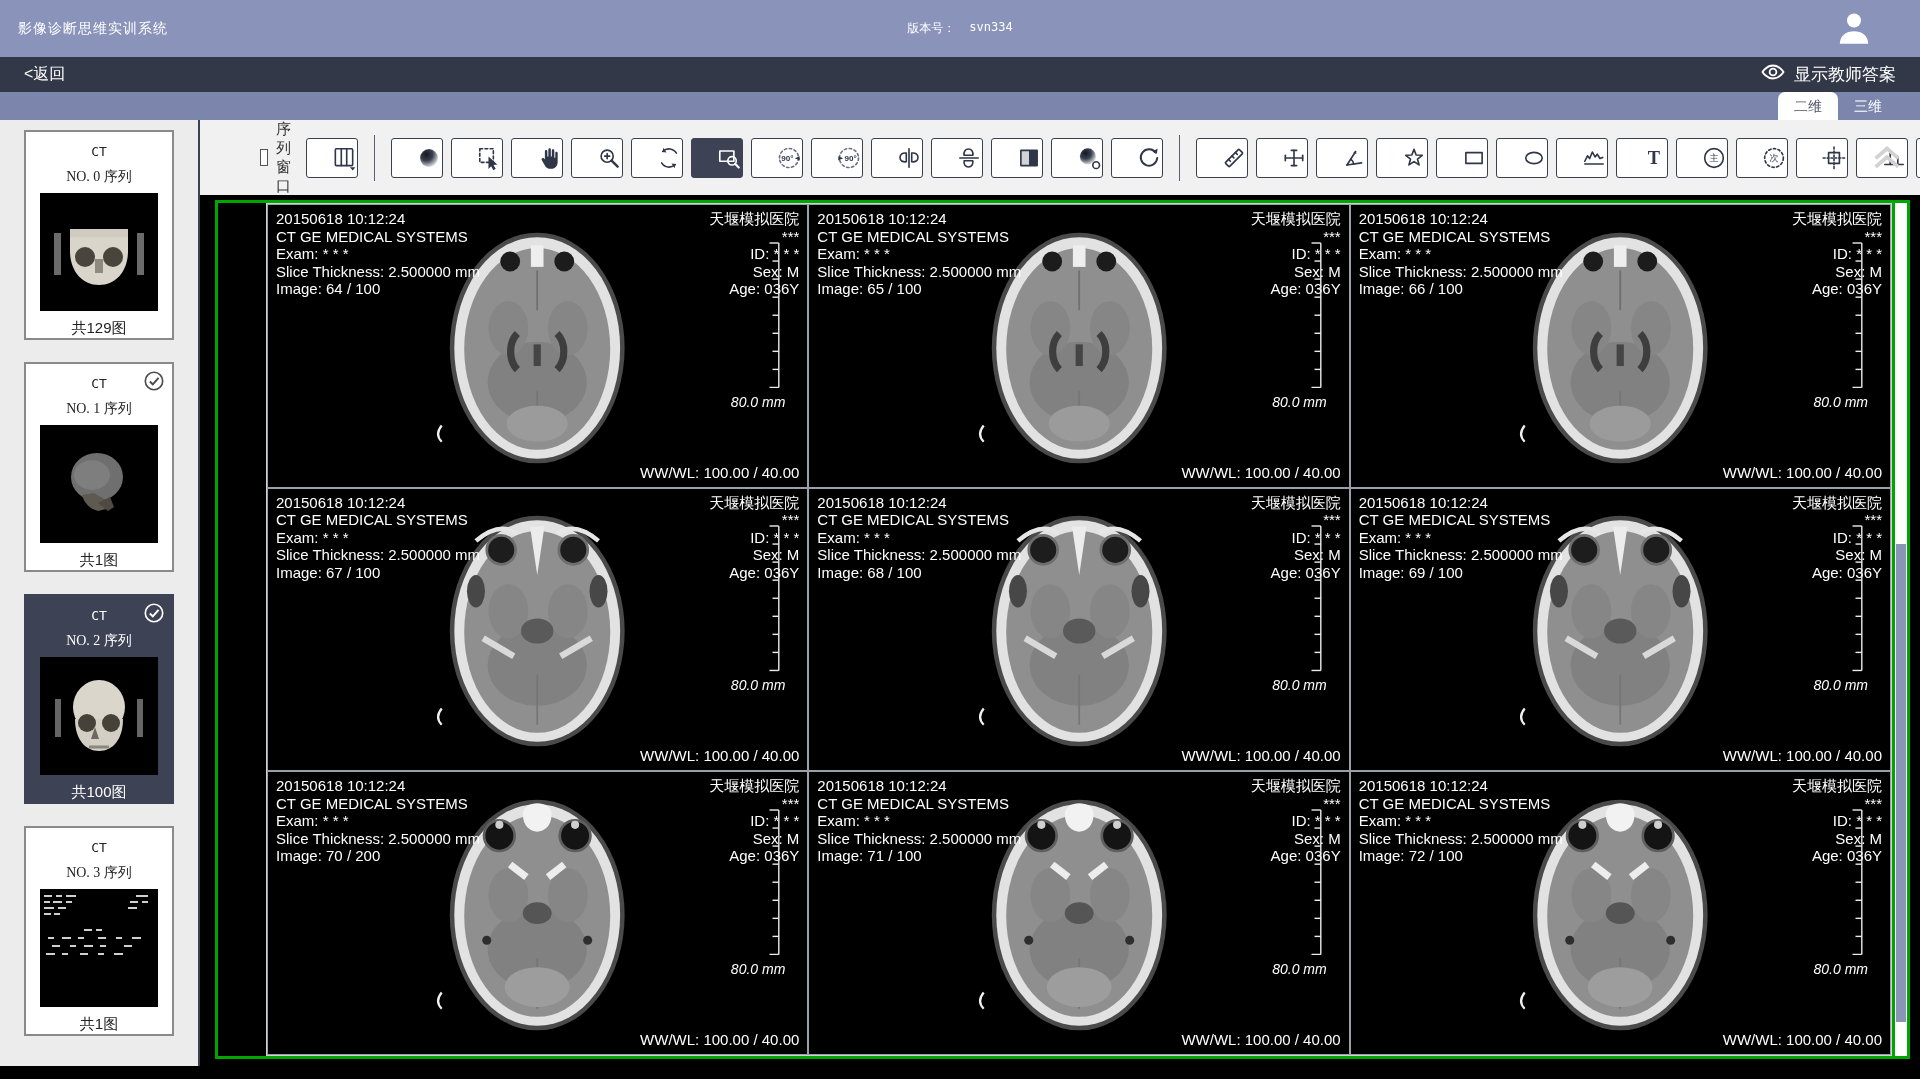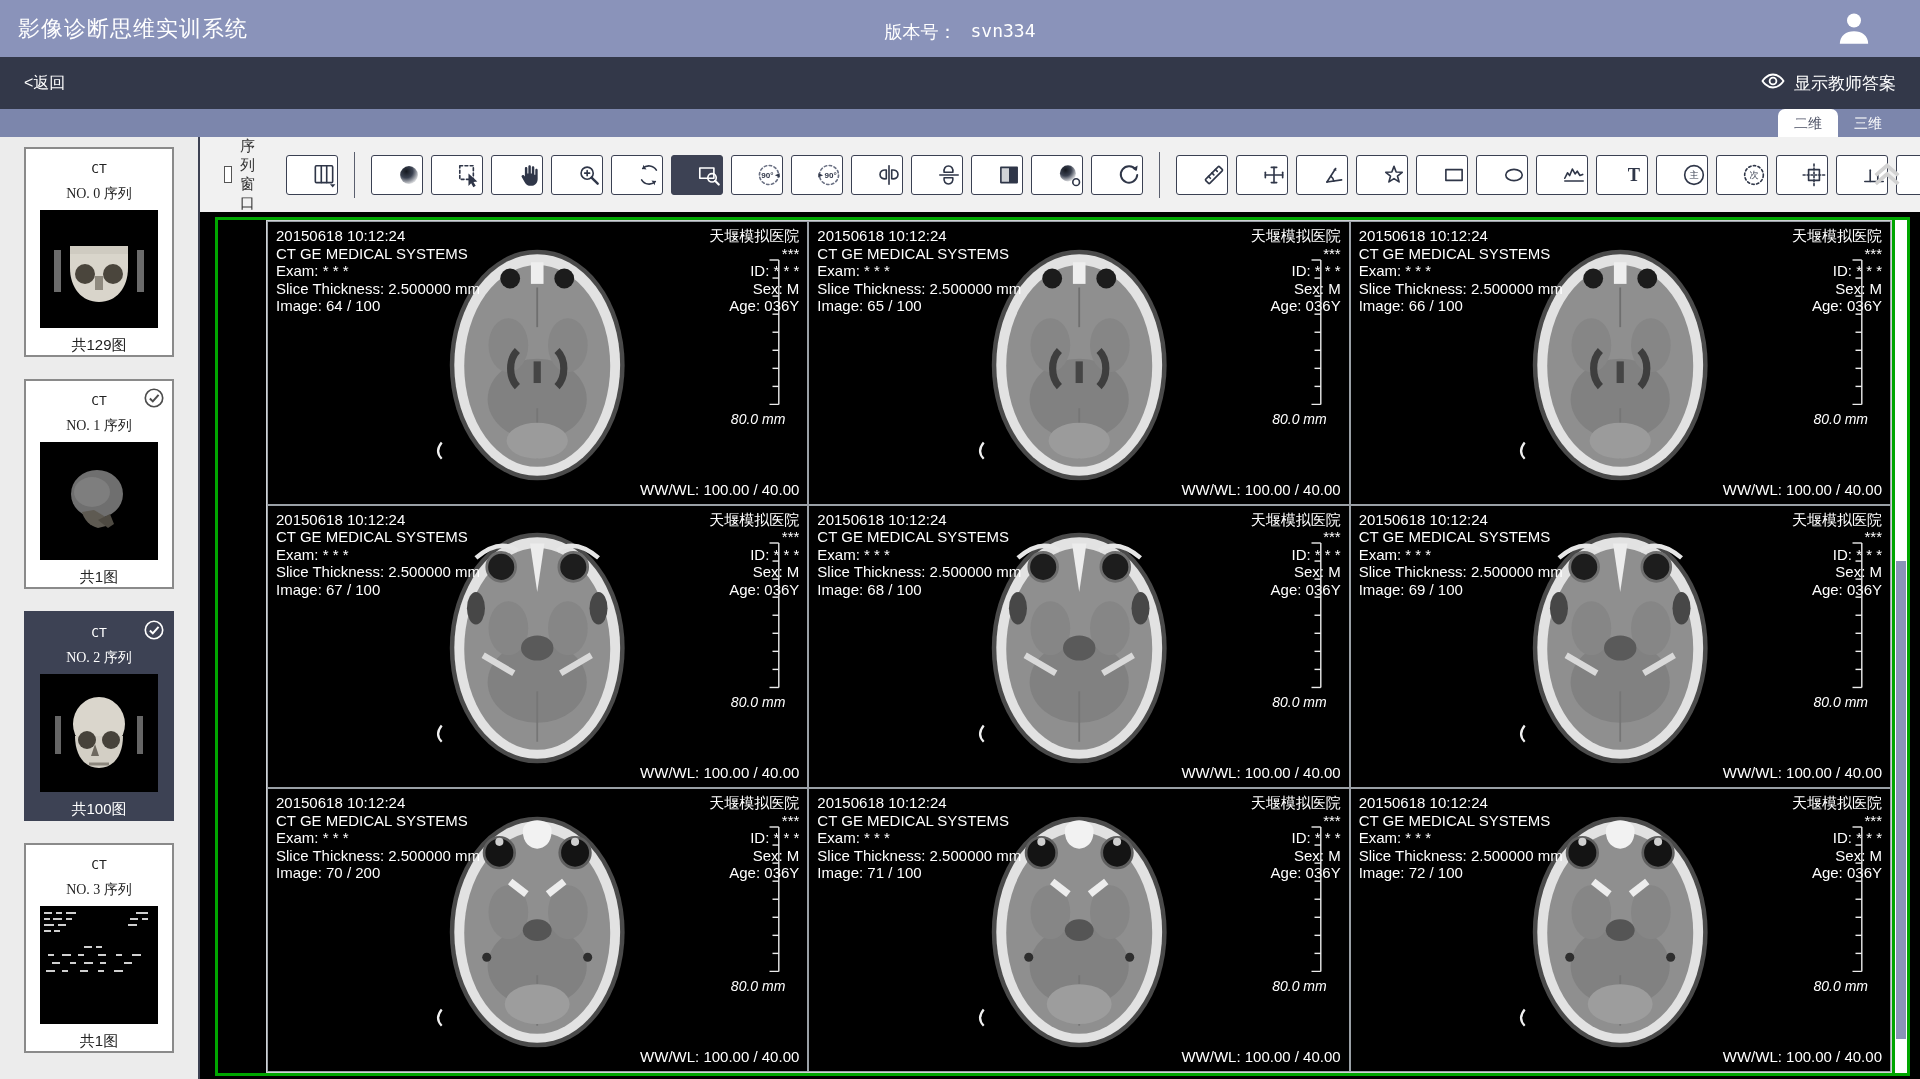--- a/index.html
+++ b/index.html
@@ -1,24 +1,24 @@
 <!DOCTYPE html>
 <html style="--topbar: #8a93ba; --navbar: #333849; --tabstrip: #7c86ac; --sidebar-bg: #ececec; --toolbar-bg: #f1f1f1; --selected-dark: #3d4254; --accent-green: #00a600; --scroll-thumb: #8a93b8;"><head>
 <meta charset="utf-8">
 <style>
   html,body{margin:0;padding:0;width:1920px;height:1079px;overflow:hidden;
     font-family:"Liberation Sans","DejaVu Sans",sans-serif;background:#000;}
   
   .topbar{height:57px;background:var(--topbar,#8a93ba);position:relative;display:flex;align-items:center;color:#fff;}
-  .app-title{margin-left:18px;font-size:22px;letter-spacing:1px;}
-  .version{position:absolute;left:50%;transform:translateX(-50%);top:20px;font-size:18px;display:flex;gap:14px;}
+  .app-title{margin-left:18px;font-size:14px;letter-spacing:1px;}
+  .version{position:absolute;left:50%;transform:translateX(-50%);top:20px;font-size:12px;display:flex;gap:14px;}
   .version .val{font-family:"DejaVu Sans Mono",monospace;}
   .user-avatar{position:absolute;right:46px;top:8px;width:40px;height:40px;}
   
-  .navbar{height:52px;background:var(--navbar,#333849);color:#fff;display:flex;align-items:center;justify-content:space-between;padding:0 24px;}
+  .navbar{height:35px;background:var(--navbar,#333849);color:#fff;display:flex;align-items:center;justify-content:space-between;padding:0 24px;}
   .back-btn{font-size:16px;cursor:pointer;}
   .show-answer{display:flex;align-items:center;gap:9px;font-size:17px;cursor:pointer;}
   
   .tabstrip{height:28px;background:var(--tabstrip,#7c86ac);position:relative;}
   .tabs{position:absolute;right:22px;bottom:0;display:flex;}
   .tab{width:60px;height:28px;line-height:28px;text-align:center;font-size:14px;color:#fff;cursor:pointer;}
   .tab.active{background:#fff;color:#4a4f63;border-radius:7px 7px 0 0;}
   
   .content{display:flex;height:946px;}
   .sidebar{width:200px;background:var(--sidebar-bg,#ececec);border-right:2px solid #3c4152;box-sizing:border-box;
@@ -28,21 +28,21 @@
   .series-card.selected{background:var(--selected-dark,#3d4254);border-color:#3d4254;color:#fff;}
   .series-card .check{position:absolute;top:6px;right:7px;color:#4c4c4c;}
   .series-card.selected .check{color:#fff;}
   .modality{font-family:"DejaVu Sans Mono",monospace;font-size:13px;margin-top:4px;}
   .series-name{font-family:Liberation Serif, serif;font-size:14px;margin:9px 0 7px;}
   .thumb{width:118px;height:118px;margin:0 auto;background:#000;}
   .thumb svg{display:block;}
   .count{font-size:15px;margin-top:8px;}
   
   .main{flex:1;display:flex;flex-direction:column;background:var(--toolbar-bg,#f1f1f1);position:relative;min-width:0;}
-  .toolbar{height:75px;flex:none;display:flex;align-items:center;gap:16px;padding-left:24px;position:relative;}
+  .toolbar{height:75px;flex:none;display:flex;align-items:center;gap:0;padding-left:60px;position:relative;}
   .seq-check{display:flex;align-items:center;gap:8px;font-size:15px;color:#333;margin-right:6px;cursor:pointer;}
   .cb{width:15px;height:15px;border:1.5px solid #555;background:#fff;display:inline-block;}
   .tb-btn{width:52px;height:40px;background:#fff;border:1.6px solid #3a4052;border-radius:3px;display:flex;
     align-items:center;justify-content:flex-end;padding:0;cursor:pointer;flex:none;}
   .tb-btn.selected{background:var(--selected-dark,#3d4254);border-color:#3d4254;}
   .tb-btn.disabled{border-color:#9aa0b0;}
   .tb-sep{width:1px;height:46px;background:#5a5f6e;margin:0 8px;flex:none;}
   .collapse-btn{position:absolute;right:16px;top:24px;cursor:pointer;}
   
   .viewer{flex:1;background:#000;position:relative;min-height:0;}

